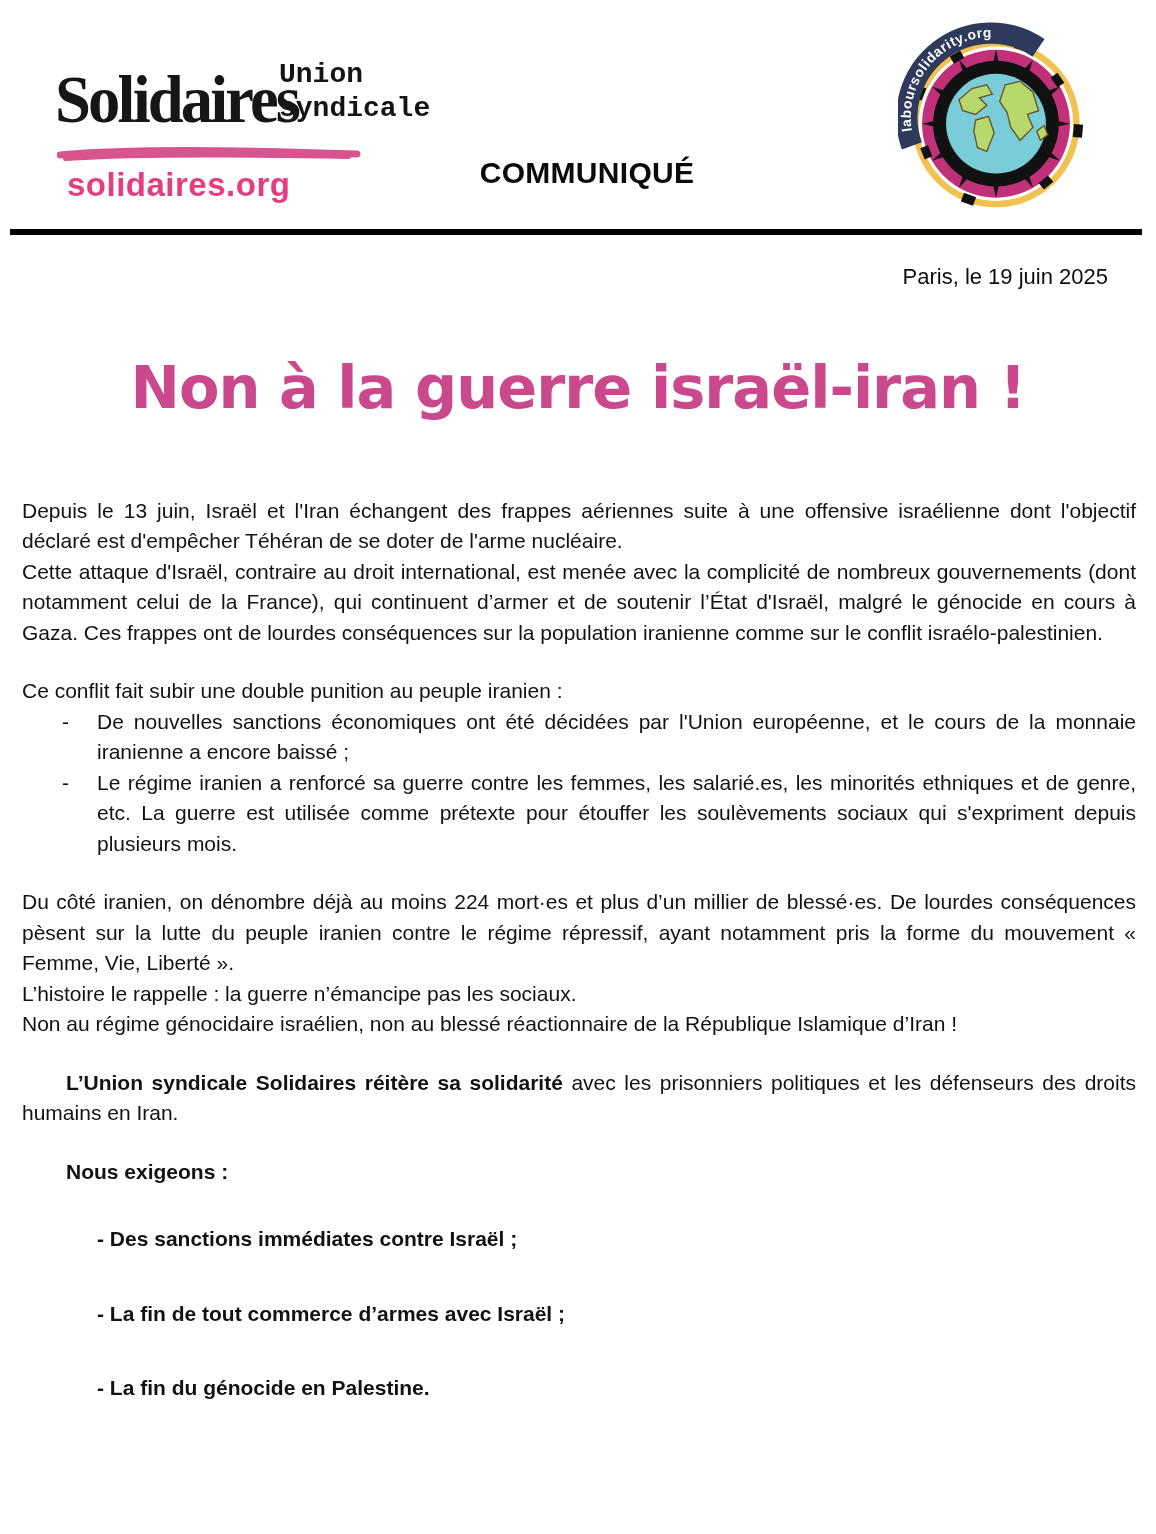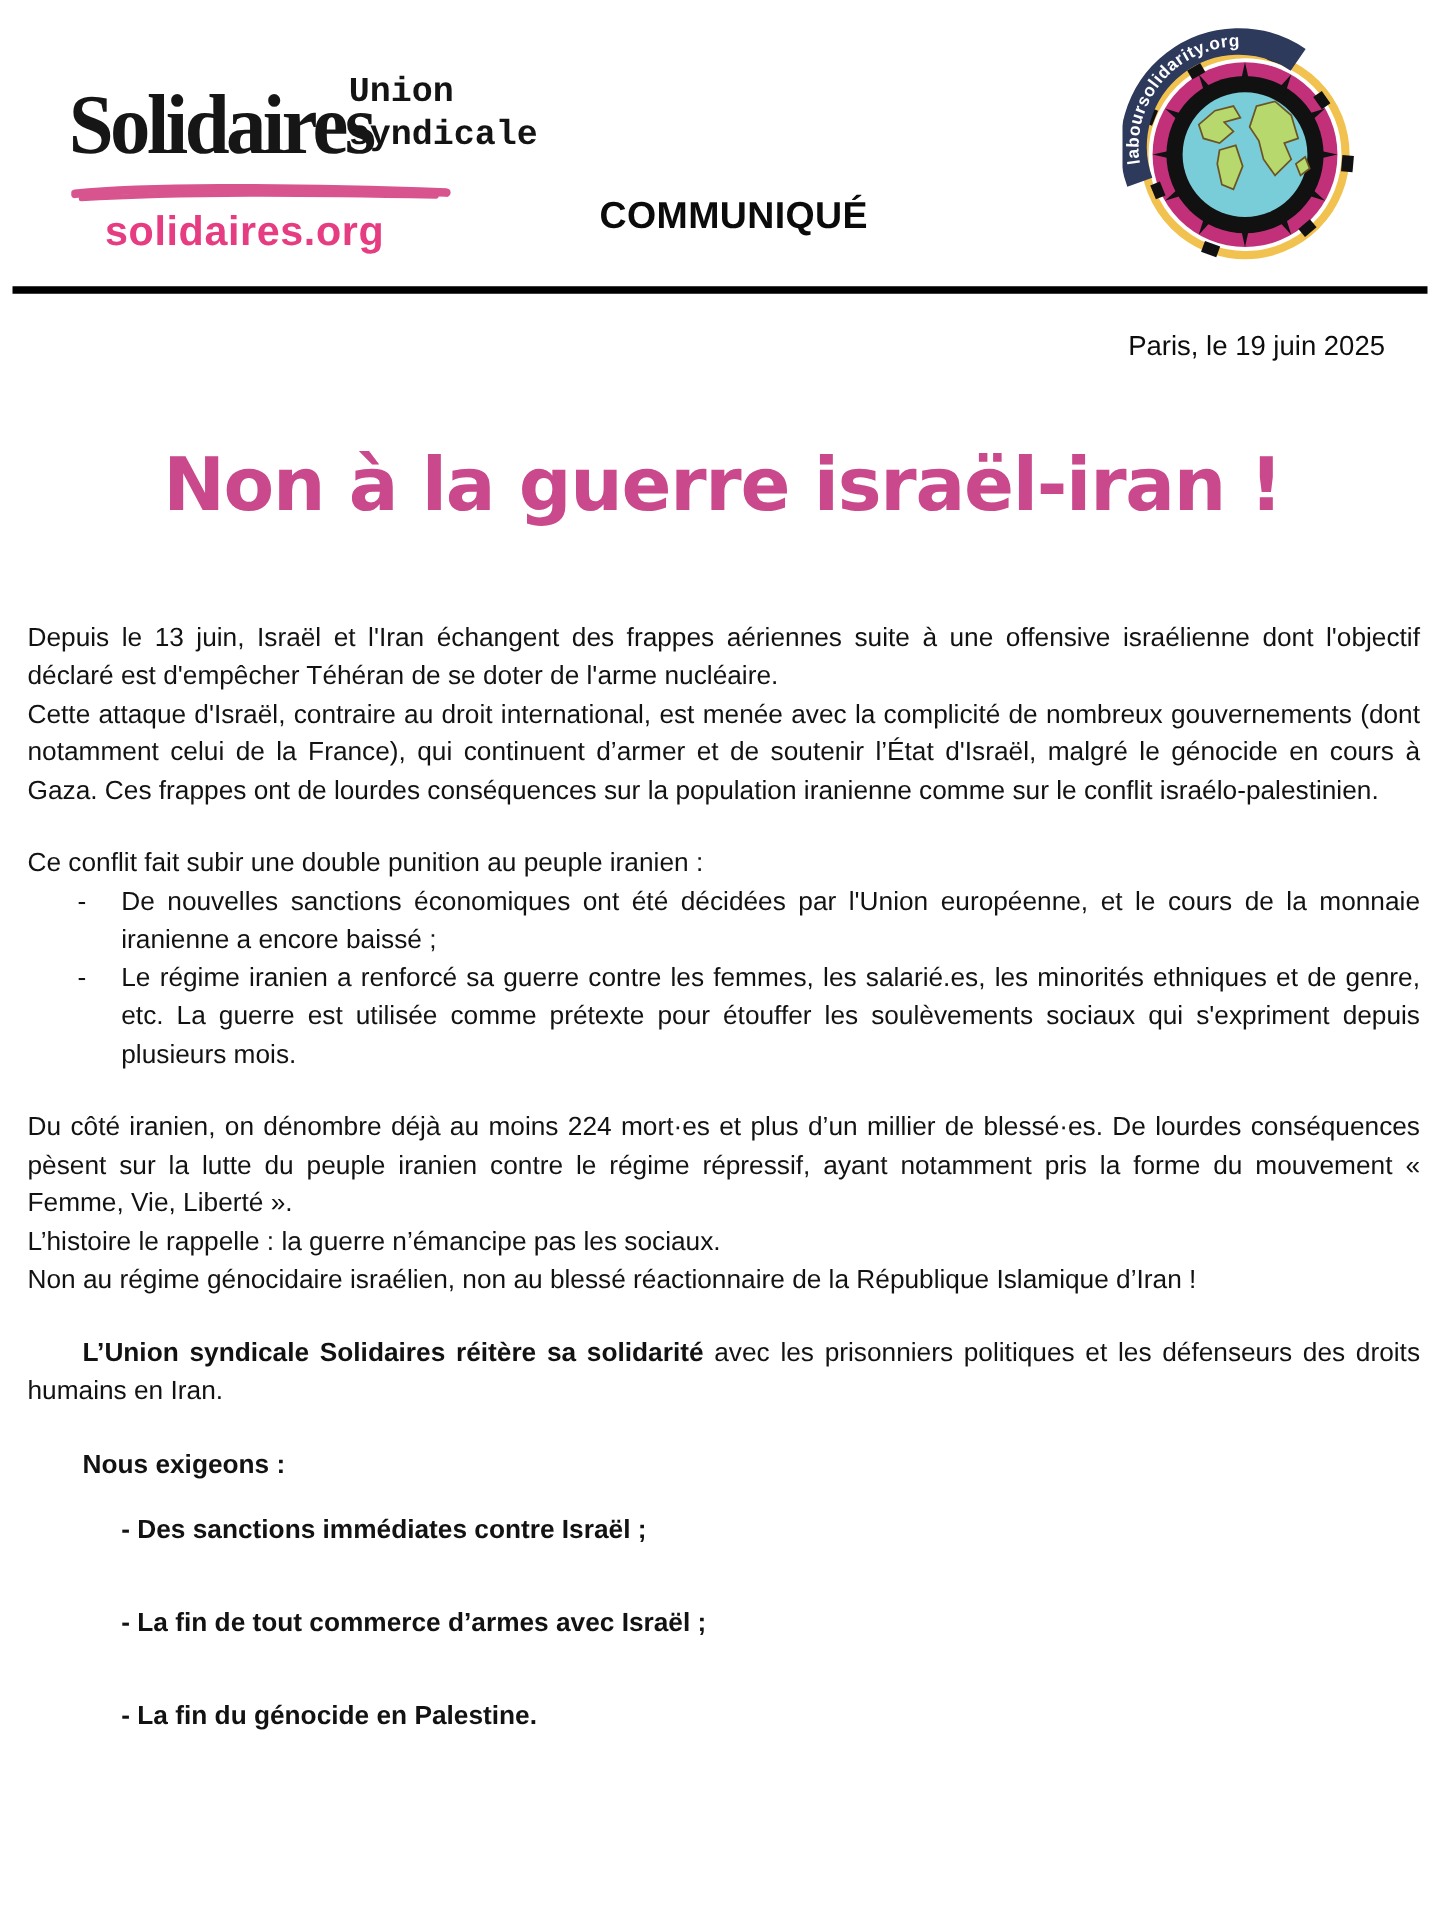--- a/index.html
+++ b/index.html
@@ -21,21 +21,21 @@
     font-size:28px;line-height:1.2;color:#141414;margin-top:12px;
   }
   .brand{
     position:absolute;left:0;top:20px;
     font-family:"Liberation Serif", serif;font-weight:bold;
     font-size:68px;letter-spacing:-3px;color:#161616;
     transform:scaleX(.95);transform-origin:left center;white-space:nowrap;
   }
   .brush{position:absolute;left:2px;top:106px;}
   .site{
-    position:absolute;left:29px;top:126px;
+    position:absolute;left:12px;top:126px;
     font-weight:bold;font-size:33px;letter-spacing:.5px;color:#e63d82;
     white-space:nowrap;
   }
   .communique{
     position:absolute;left:408px;right:390px;top:156px;
     text-align:center;font-weight:bold;font-size:30px;letter-spacing:.3px;color:#0b0b0b;
     white-space:nowrap;
   }
   .globe-wrap{position:absolute;right:62px;top:22px;width:196px;height:196px;}
   .rule{position:absolute;left:10px;right:14px;top:229px;height:6px;background:#000;}
@@ -63,21 +63,21 @@
     font-size:21px;line-height:30.5px;
     text-align:justify;
   }
   .block{margin:0;}
   .block + .block{margin-top:28px;}
   .li{position:relative;padding-left:75px;}
   .li .dash{position:absolute;left:40px;top:0;}
   a.doc-link{color:#2161e0;text-decoration:underline;}
   .b{font-weight:bold;margin-left:44px;}
   .demand{position:relative;padding-left:75px;font-weight:bold;text-align:left;}
-  .demand.first{margin-top:22px;}
+  .demand.first{margin-top:37px;}
   .demand + .demand{margin-top:44px;}
 </style>
 </head>
 <body>
 
 <div class="page">
 
   <div class="header">
 
     <div class="logo-block">

